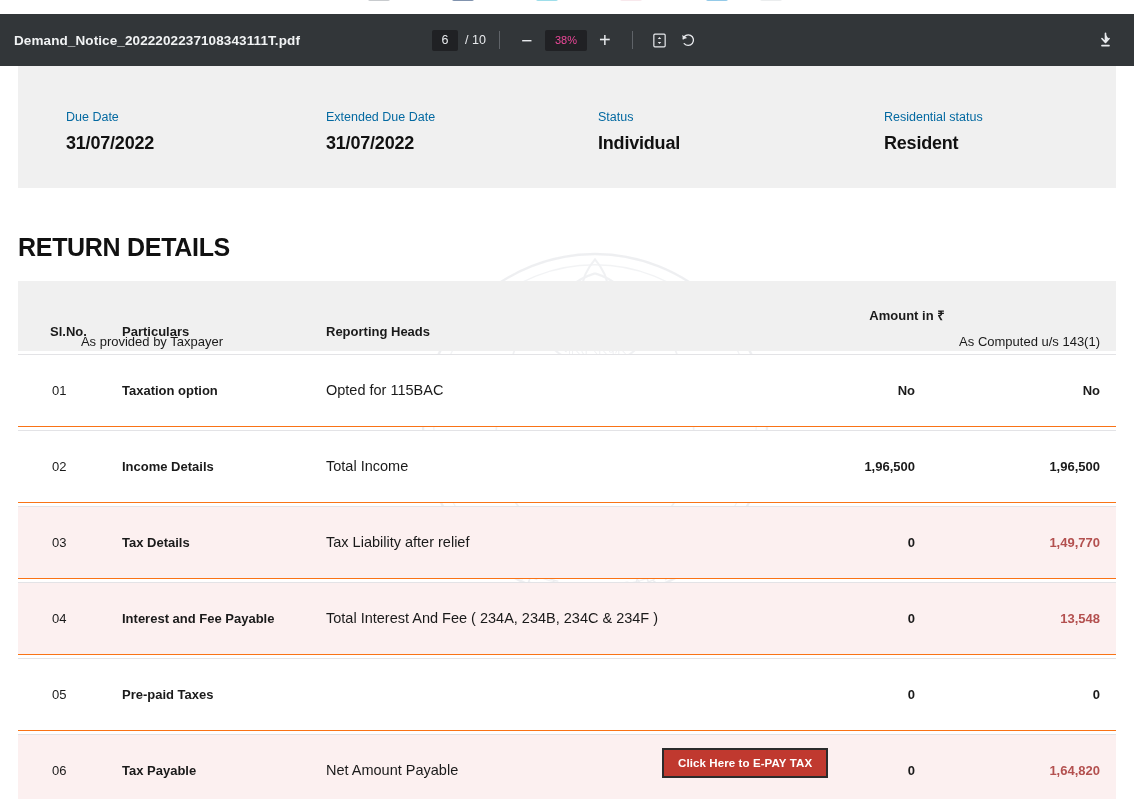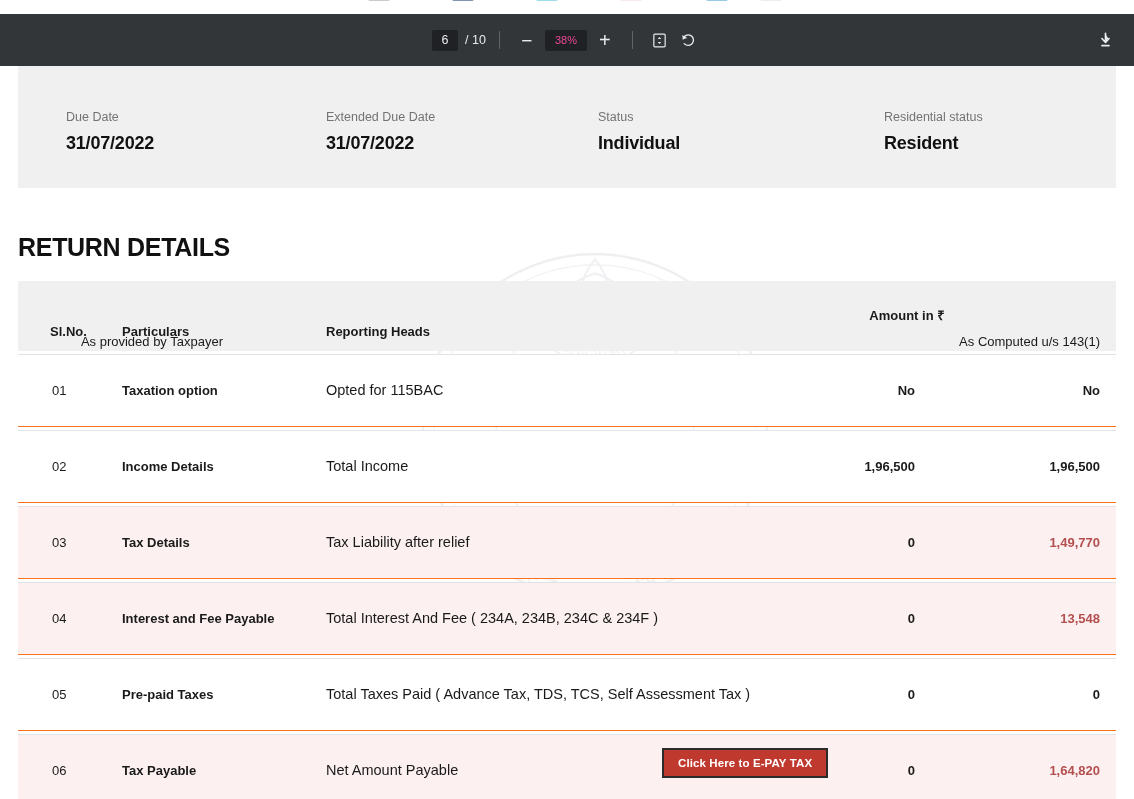--- a/index.html
+++ b/index.html
@@ -127,21 +127,21 @@
   
   .info-panel {
     position: absolute;
     left: 18px; top: -4px;
     width: 1098px; height: 126px;
     background: #f0f0f0;
   }
   .info-cell { position: absolute; top: 48px; }
   .info-label {
     font-size: 12.5px;
-    color: #737373;
+    color: #0369a1;
     margin-bottom: 9px;
     white-space: nowrap;
   }
   .info-value {
     font-size: 18px;
     font-weight: bold;
     color: #111;
     white-space: nowrap;
     letter-spacing: -.2px;
   }
@@ -235,20 +235,21 @@
   <div class="fav-frag" style="left:368px;background:#9aa0a6;"></div>
   <div class="fav-frag" style="left:452px;background:#1a3a6b;"></div>
   <div class="fav-frag" style="left:536px;background:#4fc3d9;"></div>
   <div class="fav-frag" style="left:620px;background:#e8b4c0;opacity:.3;"></div>
   <div class="fav-frag" style="left:706px;background:#3d9fd6;"></div>
   <div class="fav-frag" style="left:760px;background:#bdc3c7;opacity:.3;"></div>
 </div>
 
 <div class="pdf-toolbar">
 
+  <div class="pdf-title">Demand_Notice_2022202237108343111T.pdf</div>
 
   <div class="toolbar-center">
     <input class="page-field" readonly="" value="6" style="">
     <span class="page-total">/ 10</span>
 
     <span class="tb-sep"></span>
 
     <button class="tb-btn">
       <span class="minus-glyph">−</span>
     </button>
@@ -393,21 +394,20 @@
       <div class="cell c-rep">Total Interest And Fee ( 234A, 234B, 234C &amp; 234F )</div>
       <div class="c-amt-wrap">
         <span class="c-a">0</span>
         <span class="c-b red">13,548</span>
       </div>
     </div>
 
     <div class="row">
       <div class="cell c-sl">05</div>
       <div class="cell c-part">Pre-paid Taxes</div>
-      <div class="cell c-rep">Total Taxes Paid ( Advance Tax, TDS, TCS, Self Assessment Tax )</div>
       <div class="c-amt-wrap">
         <span class="c-a">0</span>
         <span class="c-b">0</span>
       </div>
     </div>
 
     <div class="row pink">
       <div class="cell c-sl">06</div>
       <div class="cell c-part">Tax Payable</div>
       <div class="cell c-rep">Net Amount Payable</div>

